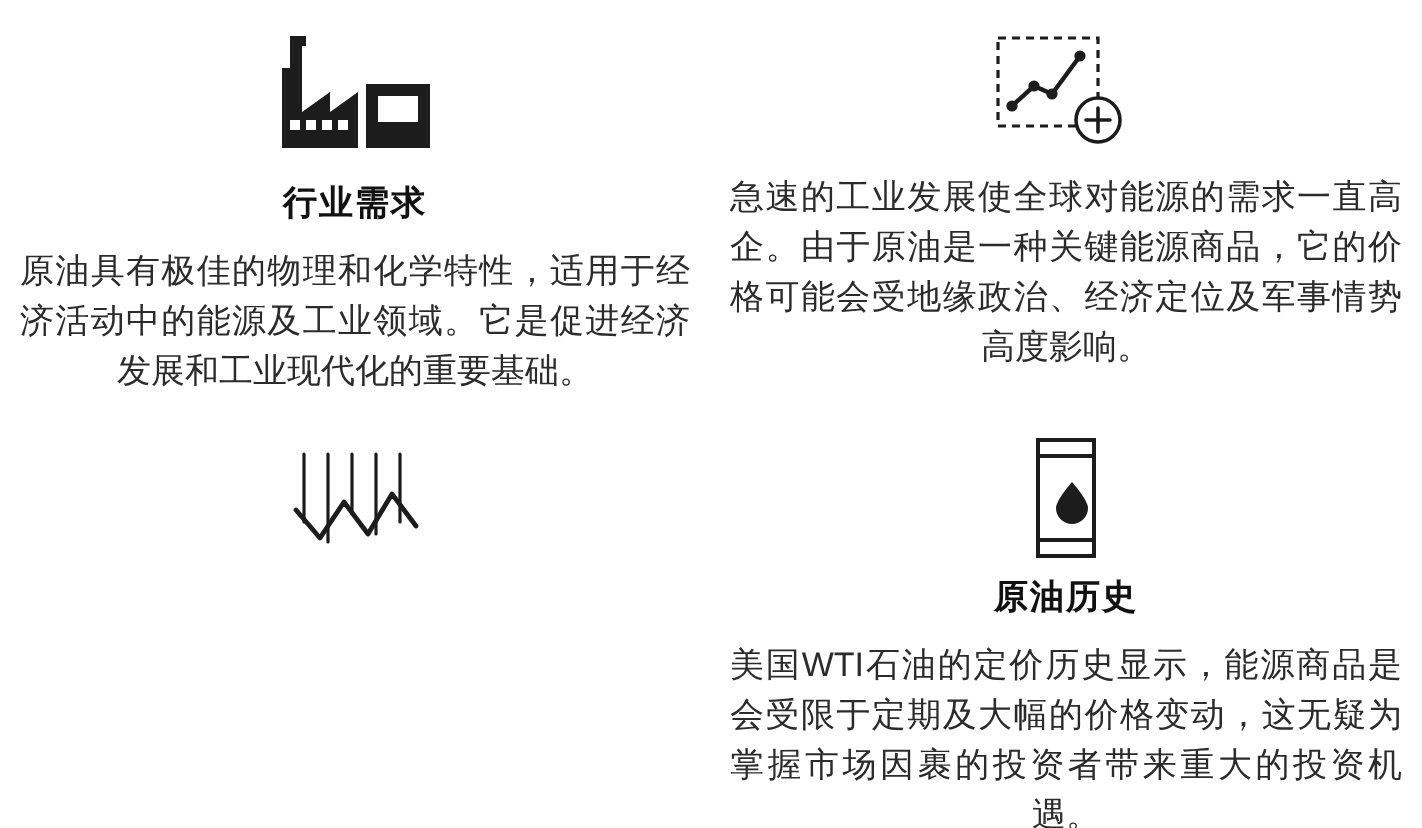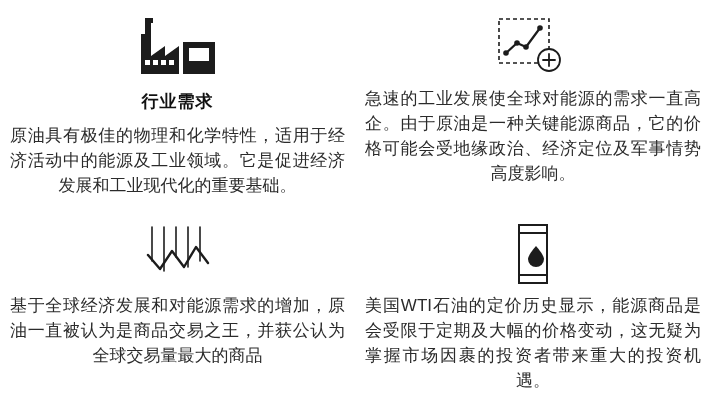--- a/index.html
+++ b/index.html
@@ -106,27 +106,27 @@
         <g stroke="#1c1c1c" stroke-width="1.6" stroke-linecap="round">
           <path d="M12 6 v34"></path>
           <path d="M24 6 v44"></path>
           <path d="M36 6 v30"></path>
           <path d="M48 6 v40"></path>
           <path d="M60 6 v34"></path>
         </g>
         <polyline points="8,34 20,48 32,30 44,46 56,26 68,42" fill="none" stroke="#1c1c1c" stroke-width="2.4" stroke-linejoin="round" stroke-linecap="round"></polyline>
       </svg>
     </div>
-    <div class="card-body">基于全球经济发展和对能源需求的增加，原油一直被认为是商品交易之王，并获公认为全球交易量最大的商品</div>
   </div>
 
   <div class="cell cell-right">
     <div class="icon-wrap">
       <svg width="54" height="68" viewBox="0 0 54 68" aria-hidden="true">
         <rect x="13" y="5" width="28" height="58" fill="none" stroke="#1c1c1c" stroke-width="2"></rect>
         <path d="M13 13 h28 M13 55 h28" stroke="#1c1c1c" stroke-width="2"></path>
         <path d="M30 26 c0 0 -8 9 -8 13 a8 8 0 0 0 16 0 c0 -4 -8 -13 -8 -13 z" fill="#1c1c1c"></path>
       </svg>
     </div>
+    <div class="card-title">原油历史</div>
     <div class="card-body">美国WTI石油的定价历史显示，能源商品是会受限于定期及大幅的价格变动，这无疑为掌握市场因裹的投资者带来重大的投资机遇。</div>
   </div>
 
 </div>
 
 </body></html>

